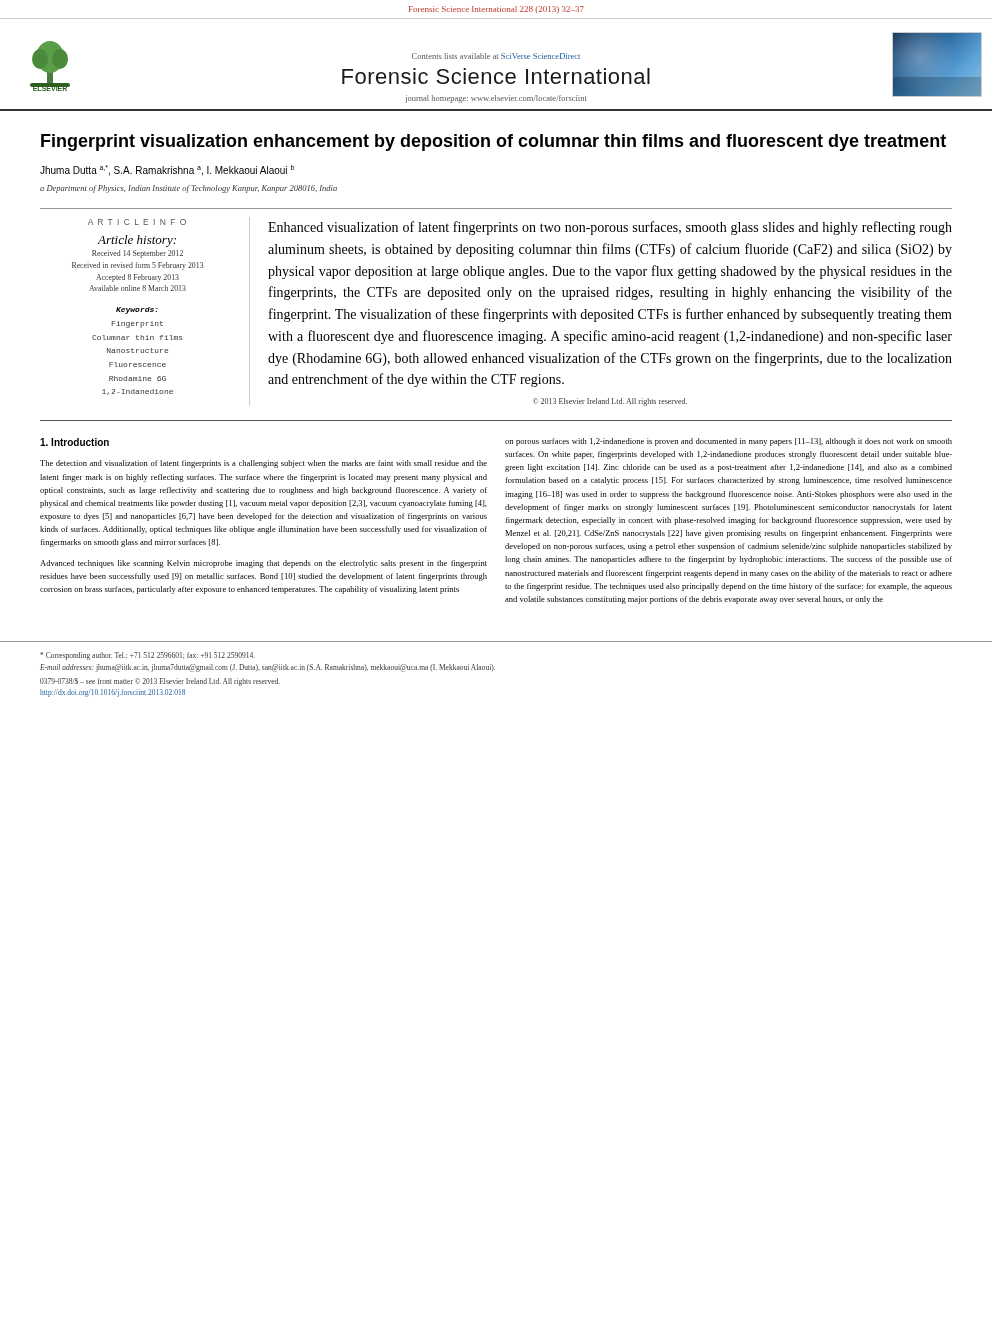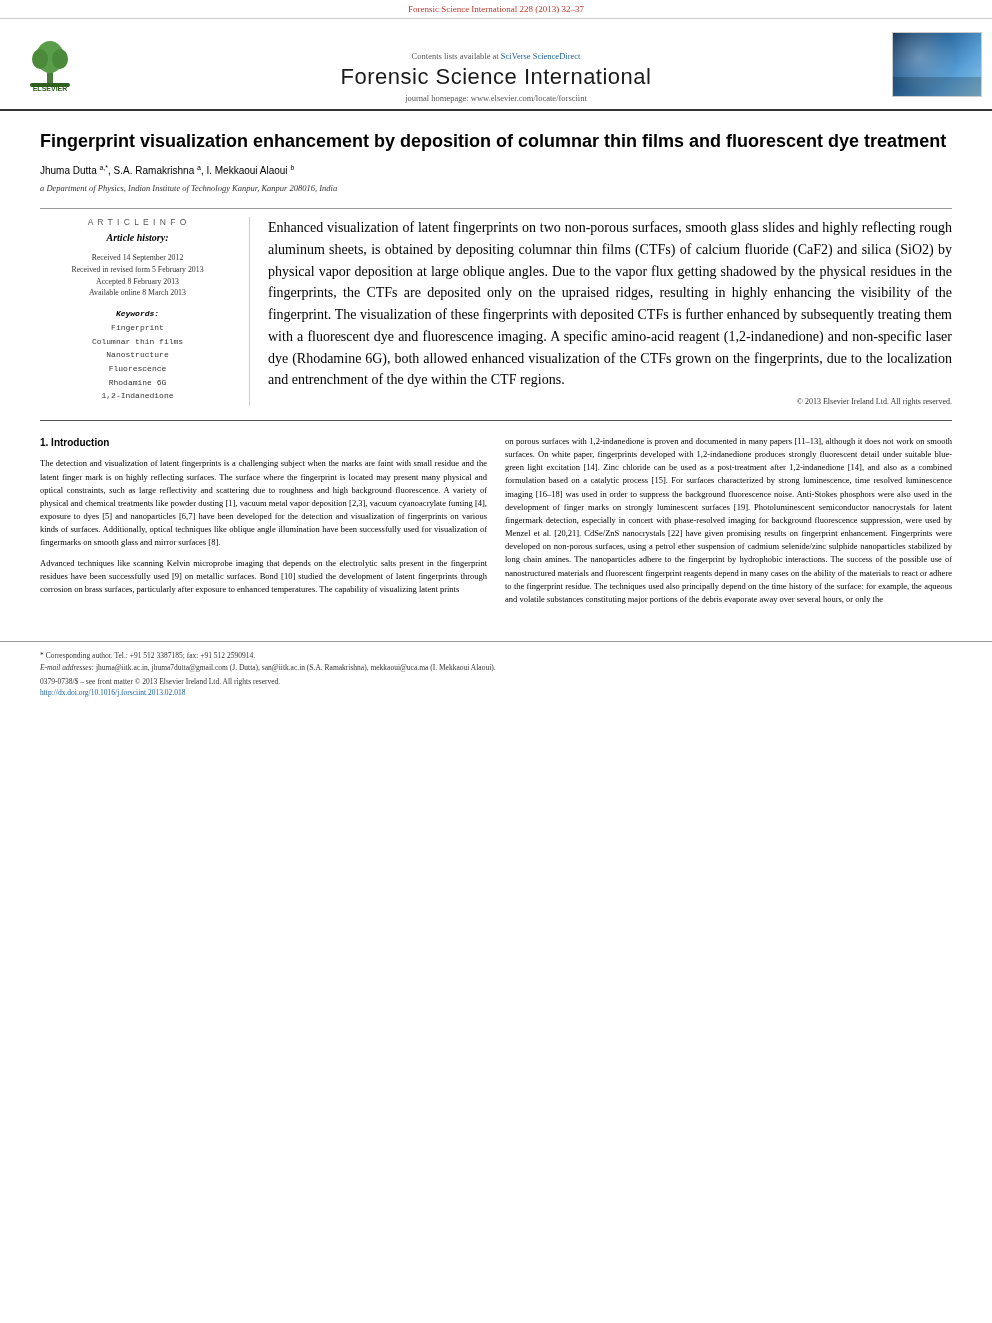--- a/index.html
+++ b/index.html
@@ -152,24 +152,24 @@
       font-variant: small-caps;
       letter-spacing: 1px;
       color: #555;
       margin-bottom: 5px;
       font-family: Arial, sans-serif;
     }
     .article-history {
       margin-bottom: 10px;
     }
     .history-title {
-      font-size: 10px;
+      font-size: 13px;
       font-style: italic;
-      font-weight: bold;
-      margin-bottom: 9px;
+      font-weight: normal;
+      margin-bottom: 0;
     }
     .history-item {
       font-size: 7.8px;
       line-height: 1.5;
       color: #333;
     }
     .keywords-section {
       margin-top: 8px;
       font-family: Liberation Mono, monospace;
     }
@@ -198,21 +198,21 @@
       font-family: Arial, sans-serif;
     }
     .abstract-text {
       font-size: 14px;
       line-height: 1.55;
       text-align: justify;
       color: #000;
     }
     .abstract-copyright {
       font-size: 8px;
-      text-align: right;
+      text-align: center;
       margin-top: 6px;
       color: #333;
     }
 
     
     .main-divider {
       border: none;
       border-top: 1.5px solid #555;
       margin: 10px 0 14px 0;
     }
@@ -378,21 +378,21 @@
       <p class="body-para">
         on porous surfaces with 1,2-indanedione is proven and documented in many papers [11–13], although it does not work on smooth surfaces. On white paper, fingerprints developed with 1,2-indanedione produces strongly fluorescent detail under suitable blue-green light excitation [14]. Zinc chloride can be used as a post-treatment after 1,2-indanedione [14], and also as a combined formulation based on a catalytic process [15]. For surfaces characterized by strong luminescence, time resolved luminescence imaging [16–18] was used in order to suppress the background fluorescence noise. Anti-Stokes phosphors were also used in the development of finger marks on strongly luminescent surfaces [19]. Photoluminescent semiconductor nanocrystals for latent fingermark detection, especially in concert with phase-resolved imaging for background fluorescence suppression, were used by Menzel et al. [20,21]. CdSe/ZnS nanocrystals [22] have given promising results on fingerprint enhancement. Fingerprints were developed on non-porous surfaces, using a petrol ether suspension of cadmium selenide/zinc sulphide nanoparticles stabilized by long chain amines. The nanoparticles adhere to the fingerprint by hydrophobic interactions. The success of the possible use of nanostructured materials and fluorescent fingerprint reagents depend in many cases on the ability of the materials to react or adhere to the fingerprint residue. The techniques used also principally depend on the time history of the surface: for example, the aqueous and volatile substances constituting major portions of the debris evaporate away over several hours, or only the
       </p>
     </div>
 
   </div>
 </div>
 
 <div class="footer-area">
   <div class="footnote-line">
-    <span>* Corresponding author. Tel.: +91 512 3387185; fax: +91 512 2590914.</span>
+    <span>* Corresponding author. Tel.: +71 512 2596601; fax: +91 512 2590914.</span>
   </div>
   <div class="footnote-line">
     <em>E-mail addresses:</em>
     <span>jhuma@iitk.ac.in, jhuma7dutta@gmail.com (J. Dutta), san@iitk.ac.in (S.A. Ramakrishna), mekkaoui@uca.ma (I. Mekkaoui Alaoui).</span>
   </div>
   <div class="footer-issn">0379-0738/$ – see front matter © 2013 Elsevier Ireland Ltd. All rights reserved.</div>
   <div class="doi-line">
     <a href="#">http://dx.doi.org/10.1016/j.forsciint.2013.02.018</a>
   </div>
 </div>

